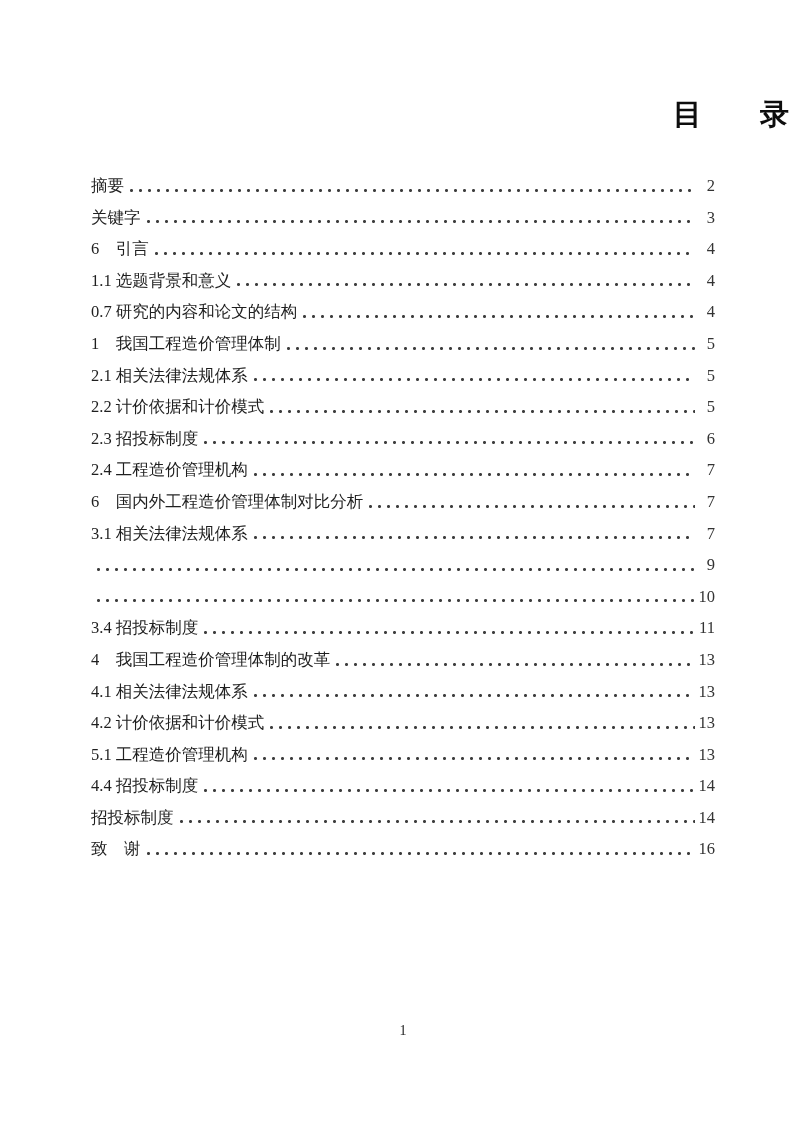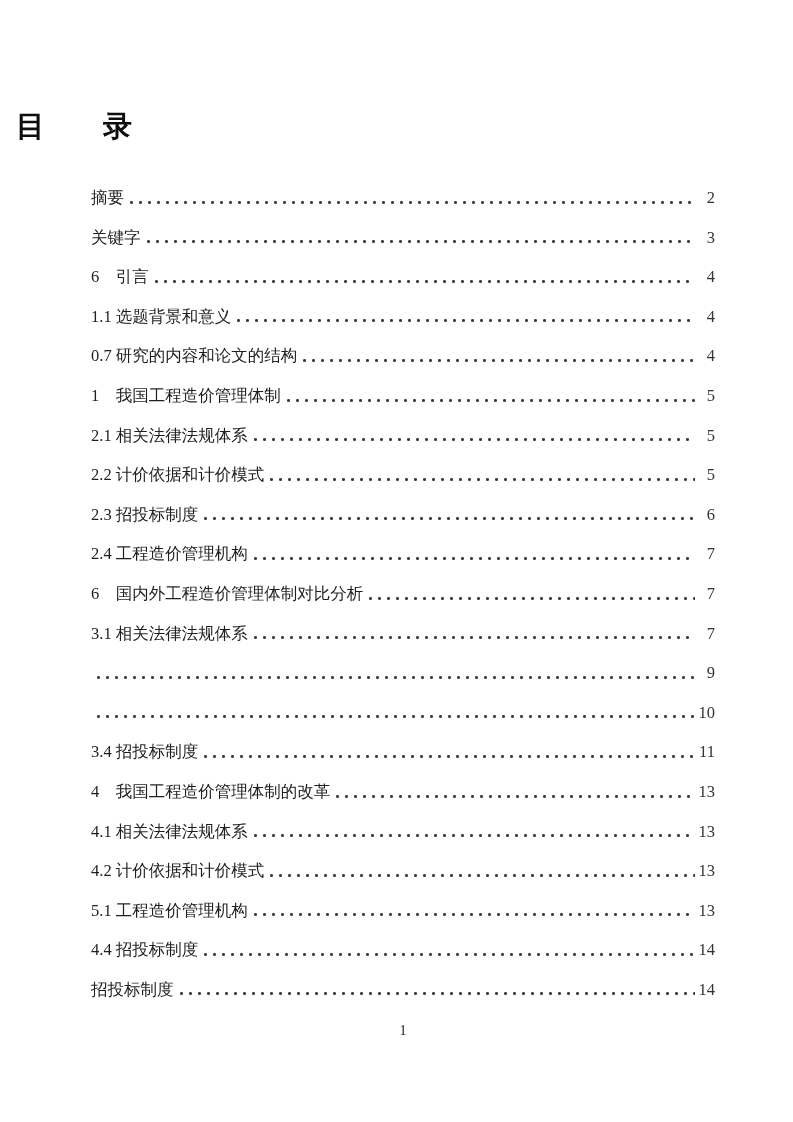--- a/index.html
+++ b/index.html
@@ -10,43 +10,42 @@
   .page {
     position: relative;
     width: 793px;
     height: 1122px;
     background: #ffffff;
     overflow: hidden;
     font-family: "Liberation Serif", "DejaVu Serif", serif;
     color: #1f1f1f;
   }
   .doc-title {
-    margin: 16px;
+    margin: 4px;
     padding-top: 92px;
     height: 36px;
     line-height: 36px;
-    text-align: left;
+    text-align: right;
     font-size: 29px;
     font-weight: bold;
     color: #0d0d0d;
     white-space: pre;
   }
   .toc-list {
     margin-top: 38px;
     padding-left: 91px;
     padding-right: 78px;
   }
   .toc-row {
     display: flex;
     align-items: baseline;
     height: 31.6px;
     line-height: 31.6px;
     font-size: 16.5px;
     color: #1f1f1f;
-    margin-top: 8px;
   }
   .toc-label {
     white-space: pre;
     flex: 0 0 auto;
   }
   .toc-leader {
     flex: 1 1 auto;
     align-self: flex-end;
     height: 3px;
     margin: 0 3px 10px 6px;
@@ -199,16 +198,21 @@
     <span class="toc-leader"></span>
     <span class="toc-page">14</span>
   </div>
 
   <div class="toc-row">
     <span class="toc-label">招投标制度</span>
     <span class="toc-leader"></span>
     <span class="toc-page">14</span>
   </div>
 
+  <div class="toc-row">
+    <span class="toc-label">致　谢</span>
+    <span class="toc-leader"></span>
+    <span class="toc-page">16</span>
+  </div>
 </div>
 
   <div class="footer-page-number">1</div>
 </div>
 
 </body></html>

